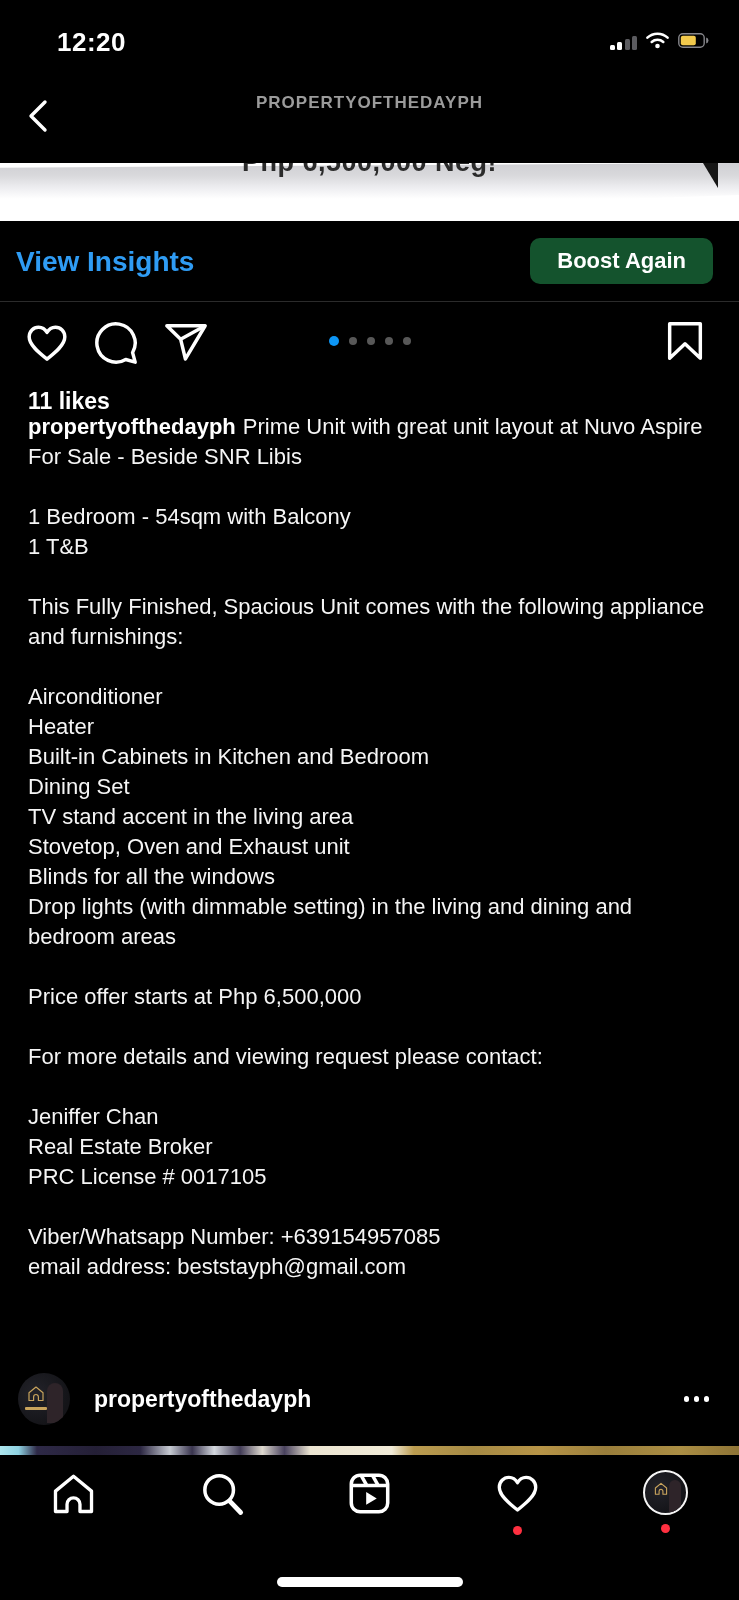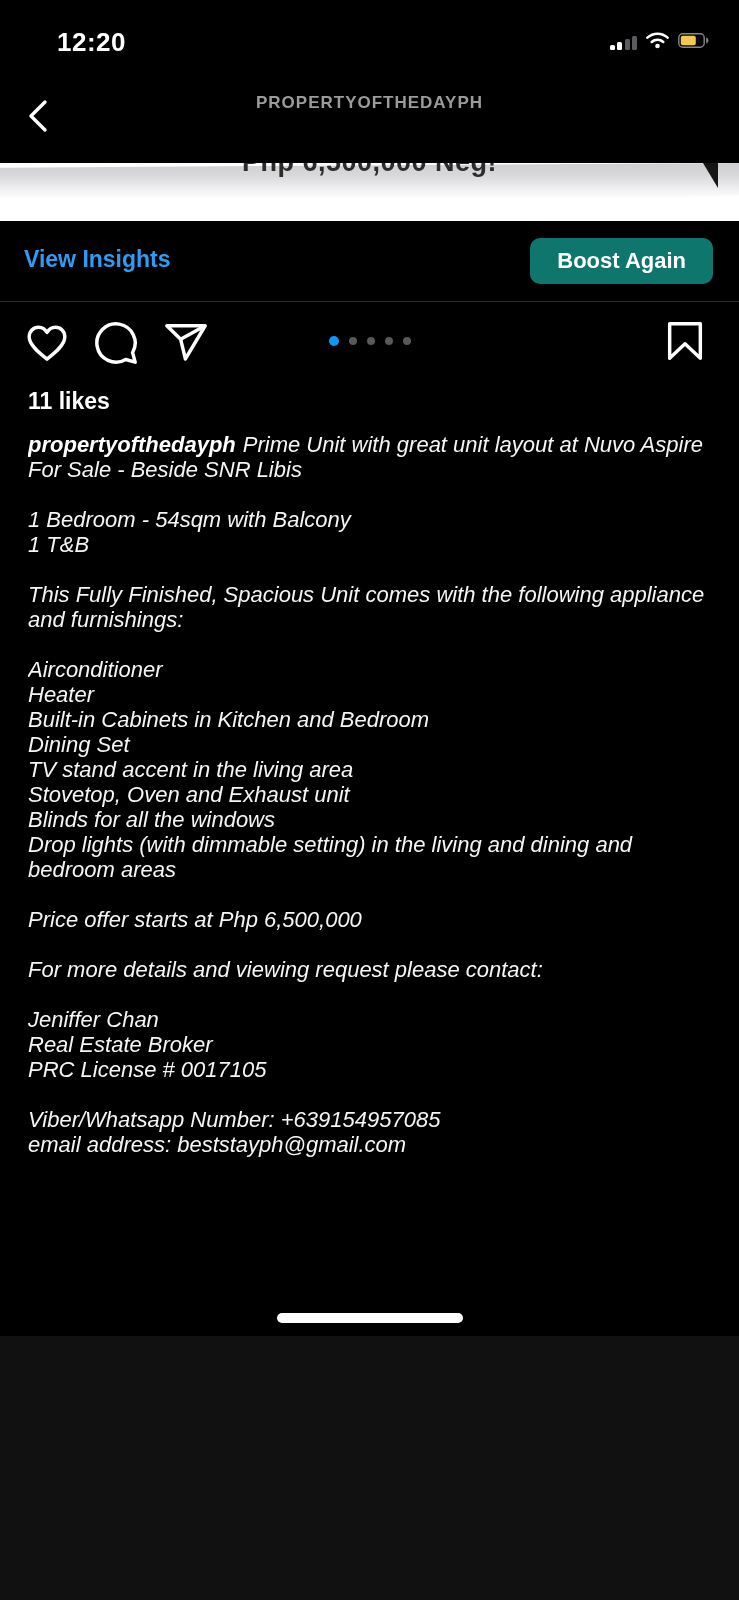--- a/index.html
+++ b/index.html
@@ -1,51 +1,51 @@
 <!DOCTYPE html>
 <html><head>
 <meta charset="utf-8">
 <style>
   html,body { margin:0; padding:0; background:#111; }
   .screen {
-    position:relative; width:739px; height:1336px; background:#000;
+    position:relative; width:739px; height:1600px; background:#000;
     overflow:hidden; font-family:"Liberation Sans", sans-serif; color:#f5f5f5;
     margin:0 auto;
   }
   
   .time { position:absolute; left:57px; top:27px; font-size:26px; font-weight:700; letter-spacing:.5px; color:#fff; }
   .status-icons { position:absolute; right:30px; top:31px; display:flex; align-items:center; gap:8px; }
   .sig { display:flex; align-items:flex-end; gap:2.5px; height:15px; }
   .sig i { display:block; width:5px; border-radius:1.5px; background:#5b5b5f; }
   .sig i:nth-child(1){height:5px;background:#fff;} .sig i:nth-child(2){height:8px;background:#fff;}
   .sig i:nth-child(3){height:11px;} .sig i:nth-child(4){height:14px;}
   
   .back { position:absolute; left:26px; top:99px; width:24px; height:34px; cursor:pointer; }
   .hdr-account { position:absolute; left:0; right:0; top:93px; text-align:center; font-size:17px; font-weight:600; letter-spacing:1px; color:#9b9b9b; }
   .hdr-title  { position:absolute; left:0; right:0; top:114px; text-align:center; font-size:25px; font-weight:700; color:#fff; }
   
   .photo-strip { position:absolute; left:0; right:0; top:163px; height:58px; background:#fff; overflow:hidden; }
   .strip-shade { position:absolute; inset:0; background:linear-gradient(180deg,#cfcfd3 0%,#d9d9dc 22%,#ededf0 42%,#ffffff 62%); clip-path:polygon(0 8%,100% 0,100% 55%,0 100%); }
   .strip-text { position:absolute; top:-16px; left:0; right:0; text-align:center; font-size:27px; font-weight:600; color:#2b2b2b; letter-spacing:.5px; }
   .strip-corner { position:absolute; right:21px; top:0; width:0; height:0; border-top:25px solid #161616; border-left:15px solid transparent; }
   
-  .view-insights { position:absolute; left:24px; top:246px; font-size:23px; font-weight:600; cursor:pointer; }
+  .view-insights { position:absolute; left:16px; top:246px; font-size:28px; font-weight:600; cursor:pointer; }
   .boost-btn { position:absolute; right:26px; top:238px; height:46px; padding:0 27px; border:none; border-radius:10px;
                color:#fff; font-size:22px; font-weight:700; font-family:"Liberation Sans",sans-serif; cursor:pointer; display:flex; align-items:center; }
   .divider { position:absolute; left:0; right:0; top:301px; height:1px; background:#2b2b2b; }
   
   .act { position:absolute; top:320px; width:46px; height:46px; cursor:pointer; }
   .act svg, .back svg, .tab-ic svg { display:block; width:100%; height:100%; }
   .dots { position:absolute; left:0; right:0; top:336px; display:flex; justify-content:center; align-items:center; gap:10px; }
   .dots i { display:block; width:8px; height:8px; border-radius:50%; }
   .dots i.active { width:10px; height:10px; }
   
   .likes { position:absolute; left:28px; top:388px; font-size:23px; font-weight:700; color:#fff; }
-  .caption-wrap { position:absolute; left:28px; right:28px; top:432px; height:944px; overflow:hidden;
-                  font-size:22px; line-height:25px; color:#f5f5f5;font-style:italic; }
+  .caption-wrap { position:absolute; left:28px; right:28px; top:412px; height:944px; overflow:hidden;
+                  font-size:22px; line-height:30px; color:#f5f5f5; }
   .cap-user { font-weight:700; color:#fff; margin-right:7px; cursor:pointer; }
   .cap-text { white-space:pre-wrap; }
   .post-date { display:block; margin-top:9px; font-size:19px; color:#8d8d92; }
   
   .profile-row { position:absolute; left:0; right:0; top:1370px; height:58px; display:flex; align-items:center; padding:0 30px 0 18px; box-sizing:border-box; }
   .avatar { position:relative; width:52px; height:52px; border-radius:50%; background:radial-gradient(circle at 35% 40%, #23232a 0%, #141418 70%); overflow:hidden; flex:0 0 auto; cursor:pointer; }
   .avatar .silhouette { position:absolute; right:7px; top:10px; width:16px; height:40px; border-radius:8px 8px 0 0; background:#2e2429; }
   .avatar .house { position:absolute; left:8px; top:11px; width:20px; height:20px; }
   .avatar .gold-line { position:absolute; left:7px; top:34px; width:22px; height:3px; background:#c9a45c; border-radius:1px; }
   .footer-user { margin-left:24px; font-size:23px; font-weight:700; color:#fff; cursor:pointer; }
@@ -101,21 +101,21 @@
   </div>
   <div class="hdr-account">PROPERTYOFTHEDAYPH</div>
 
   <div class="photo-strip">
     <div class="strip-shade"></div>
     <div class="strip-text">Php 6,500,000 Neg!</div>
     <div class="strip-corner"></div>
   </div>
 
   <div class="view-insights" style="color:#2f9cf4;">View Insights</div>
-  <button class="boost-btn" style="background:#0f766e;">Boost Again</button>
+  <button class="boost-btn" style="background:#14532d;">Boost Again</button>
   <div class="divider"></div>
 
   <div class="act" style="left:24px;">
     <svg viewBox="0 0 24 24">
         <path d="M12 20.4C9.2 18.1 2.7 13.6 2.7 8.8 2.7 6 4.9 3.8 7.6 3.8c1.8 0 3.4 1 4.4 2.7 1-1.7 2.6-2.7 4.4-2.7 2.7 0 4.9 2.2 4.9 5 0 4.8-6.5 9.3-9.3 11.6z" fill="none" stroke="#fff" stroke-width="1.8" stroke-linejoin="round"></path>
       </svg>
   </div>
   <div class="act" style="left:93px;">
     <svg viewBox="0 0 24 24">
         <path d="M20.656 17.008a9.993 9.993 0 1 0-3.59 3.615L22 22Z" fill="none" stroke="#fff" stroke-width="1.8" stroke-linejoin="round"></path>

